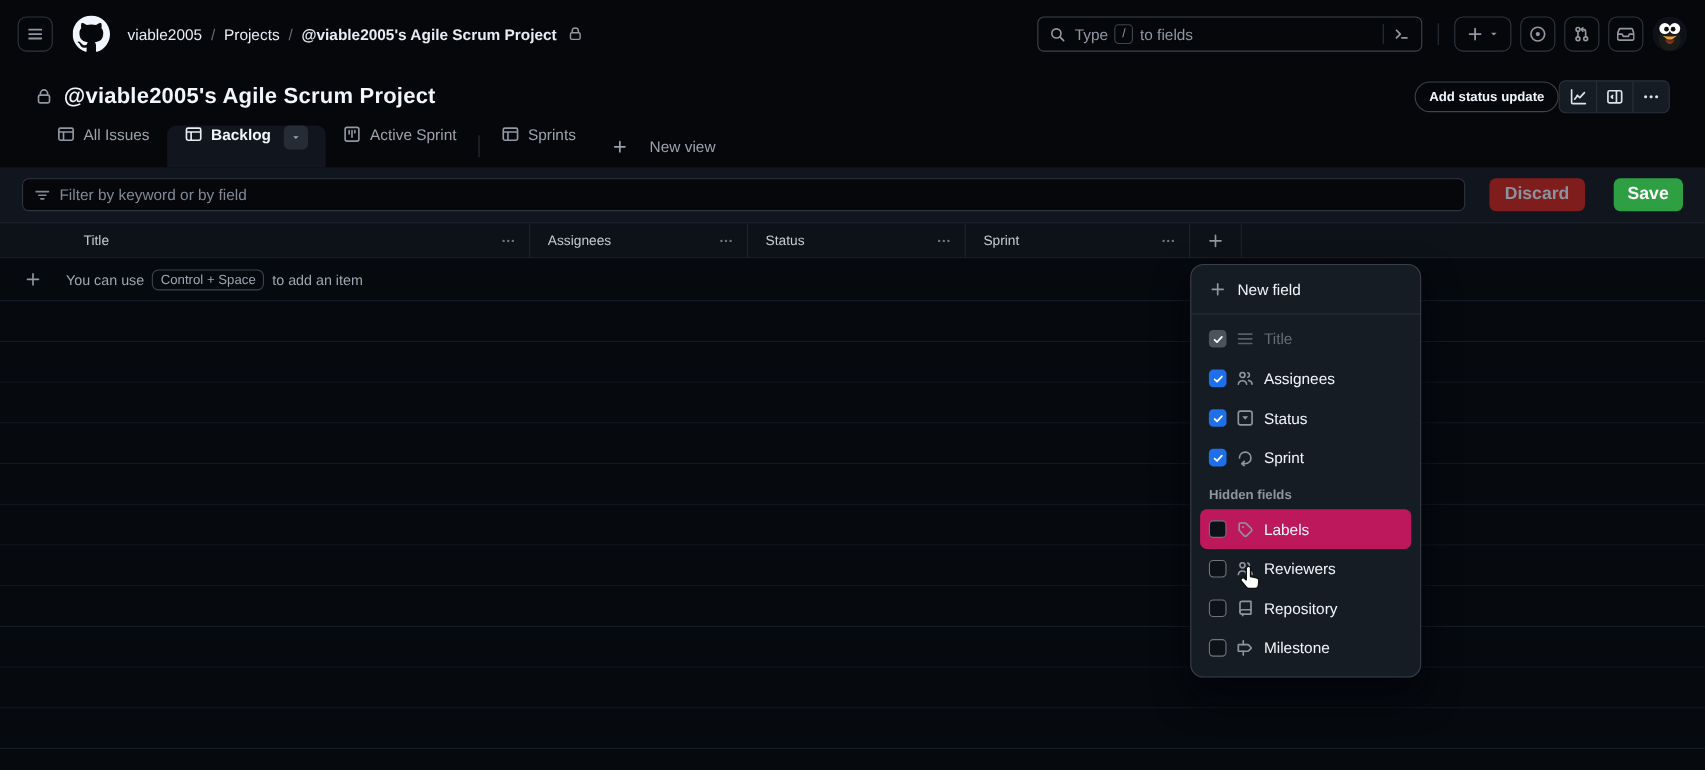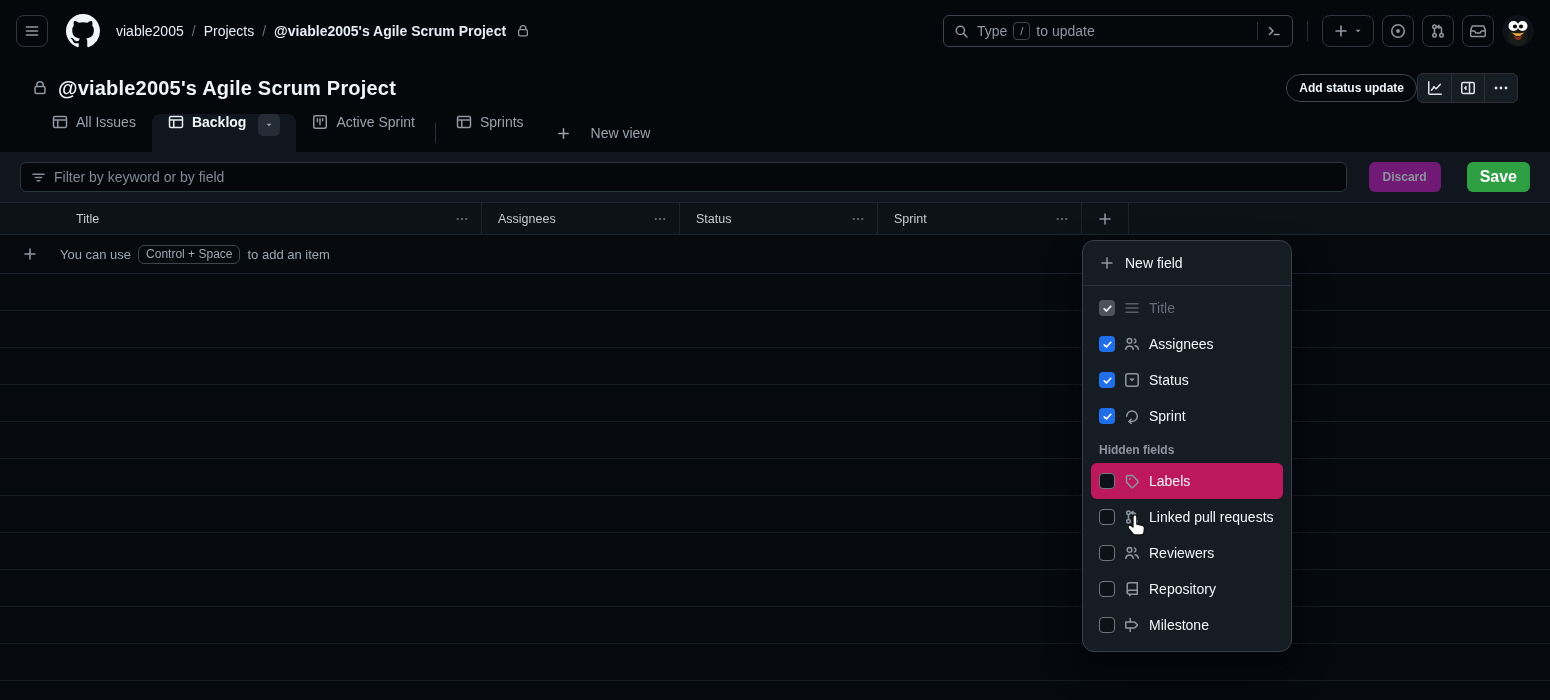--- a/index.html
+++ b/index.html
@@ -81,22 +81,22 @@
   .filter-input-wrap {
     flex:1; height:30px; background:#05070b; border:1px solid #2c343e; border-radius:6px;
     display:flex; align-items:center; gap:8px; padding:0 10px; color:#818a94; margin-right:2px;
   }
   .filter-input-wrap input {
     flex:1; background:transparent; border:none; outline:none; color:#f0f6fc;
     font-size:14px; font-family:inherit;
   }
   .filter-input-wrap input::placeholder { color:#818a94; }
   .btn-discard {
-    height:30px; padding:0 14px; border:none; border-radius:6px; background:#701a75;
-    color:#8a939e; font-size:12px; font-weight:700; cursor:pointer; font-family:inherit;
+    height:30px; padding:0 14px; border:none; border-radius:6px; background:#7f1d1d;
+    color:#8a939e; font-size:16px; font-weight:700; cursor:pointer; font-family:inherit;
   }
   .btn-save {
     height:30px; padding:0 13px; border:none; border-radius:6px; background:#2ea043;
     color:#ffffff; font-size:16px; font-weight:700; cursor:pointer; font-family:inherit; margin-left:6px;
   }
 
   
   .thead { height:33px; display:flex; background:#0d1218; border-top:1px solid #1d242e; border-bottom:1px solid #1d242e; }
   .th {
     display:flex; align-items:center; justify-content:space-between;
@@ -184,21 +184,21 @@
     <div class="search-box">
       <span>
         <svg width="15" height="15" viewBox="0 0 16 16" stroke="currentColor" fill="none" stroke-width="1.6" stroke-linecap="round">
             <circle cx="6.8" cy="6.8" r="4.4"></circle>
             <path d="M10.1 10.1 13.8 13.8"></path>
           </svg>
       </span>
       <span class="search-text">
         <span>Type</span>
         <span class="kbd-slash">/</span>
-        <span>to update</span>
+        <span>to fields</span>
       </span>
       <span class="search-divider"></span>
       <span>
         <svg width="16" height="16" viewBox="0 0 16 16" stroke="currentColor" fill="none" stroke-width="1.6" stroke-linecap="round" stroke-linejoin="round">
             <path d="M3.5 4.5 7 8l-3.5 3.5M8.5 11.5H13"></path>
           </svg>
       </span>
     </div>
     <span class="v-divider"></span>
     <button class="icon-btn plus-btn">
@@ -534,33 +534,20 @@
     <span class="checkbox unchecked"></span>
     <span class="mi-icon">
       <svg width="16" height="16" viewBox="0 0 16 16" stroke="currentColor" fill="none" stroke-width="1.5" stroke-linejoin="round">
           <path d="M2.5 7.78V3.75c0-.69.56-1.25 1.25-1.25h4.03c.46 0 .91.18 1.24.51l4.47 4.47a1.75 1.75 0 0 1 0 2.48l-4.03 4.03a1.75 1.75 0 0 1-2.47 0L2.51 9.01a1.75 1.75 0 0 1-.01-1.23z"></path>
           <circle cx="6" cy="6" r=".9" fill="currentColor" stroke="none"></circle>
         </svg>
     </span>
     <span class="mi-label">Labels</span>
   </div>
 
-  <div class="menu-item">
-    <span class="checkbox unchecked"></span>
-    <span class="mi-icon">
-      <svg width="16" height="16" viewBox="0 0 16 16" stroke="currentColor" fill="none" stroke-width="1.5" stroke-linecap="round" stroke-linejoin="round">
-          <circle cx="4.5" cy="3.75" r="1.75"></circle>
-          <circle cx="4.5" cy="12.25" r="1.75"></circle>
-          <circle cx="11.5" cy="12.25" r="1.75"></circle>
-          <path d="M4.5 5.5v5M7.5 3.75h1.75a2.25 2.25 0 0 1 2.25 2.25v4.5"></path>
-          <path d="M9 2.25 7.5 3.75 9 5.25"></path>
-        </svg>
-    </span>
-    <span class="mi-label">Linked pull requests</span>
-  </div>
 
   <div class="menu-item">
     <span class="checkbox unchecked"></span>
     <span class="mi-icon">
       <svg width="16" height="16" viewBox="0 0 16 16" stroke="currentColor" fill="none" stroke-width="1.5" stroke-linecap="round" stroke-linejoin="round">
           <circle cx="5.5" cy="4.9" r="2.3"></circle>
           <path d="M1.75 13.3a3.8 3.8 0 0 1 7.5 0"></path>
           <path d="M10.4 2.9a2.1 2.1 0 0 1 0 4"></path>
           <path d="M11.1 9.85c1.85.4 3.15 1.8 3.15 3.45"></path>
         </svg>

